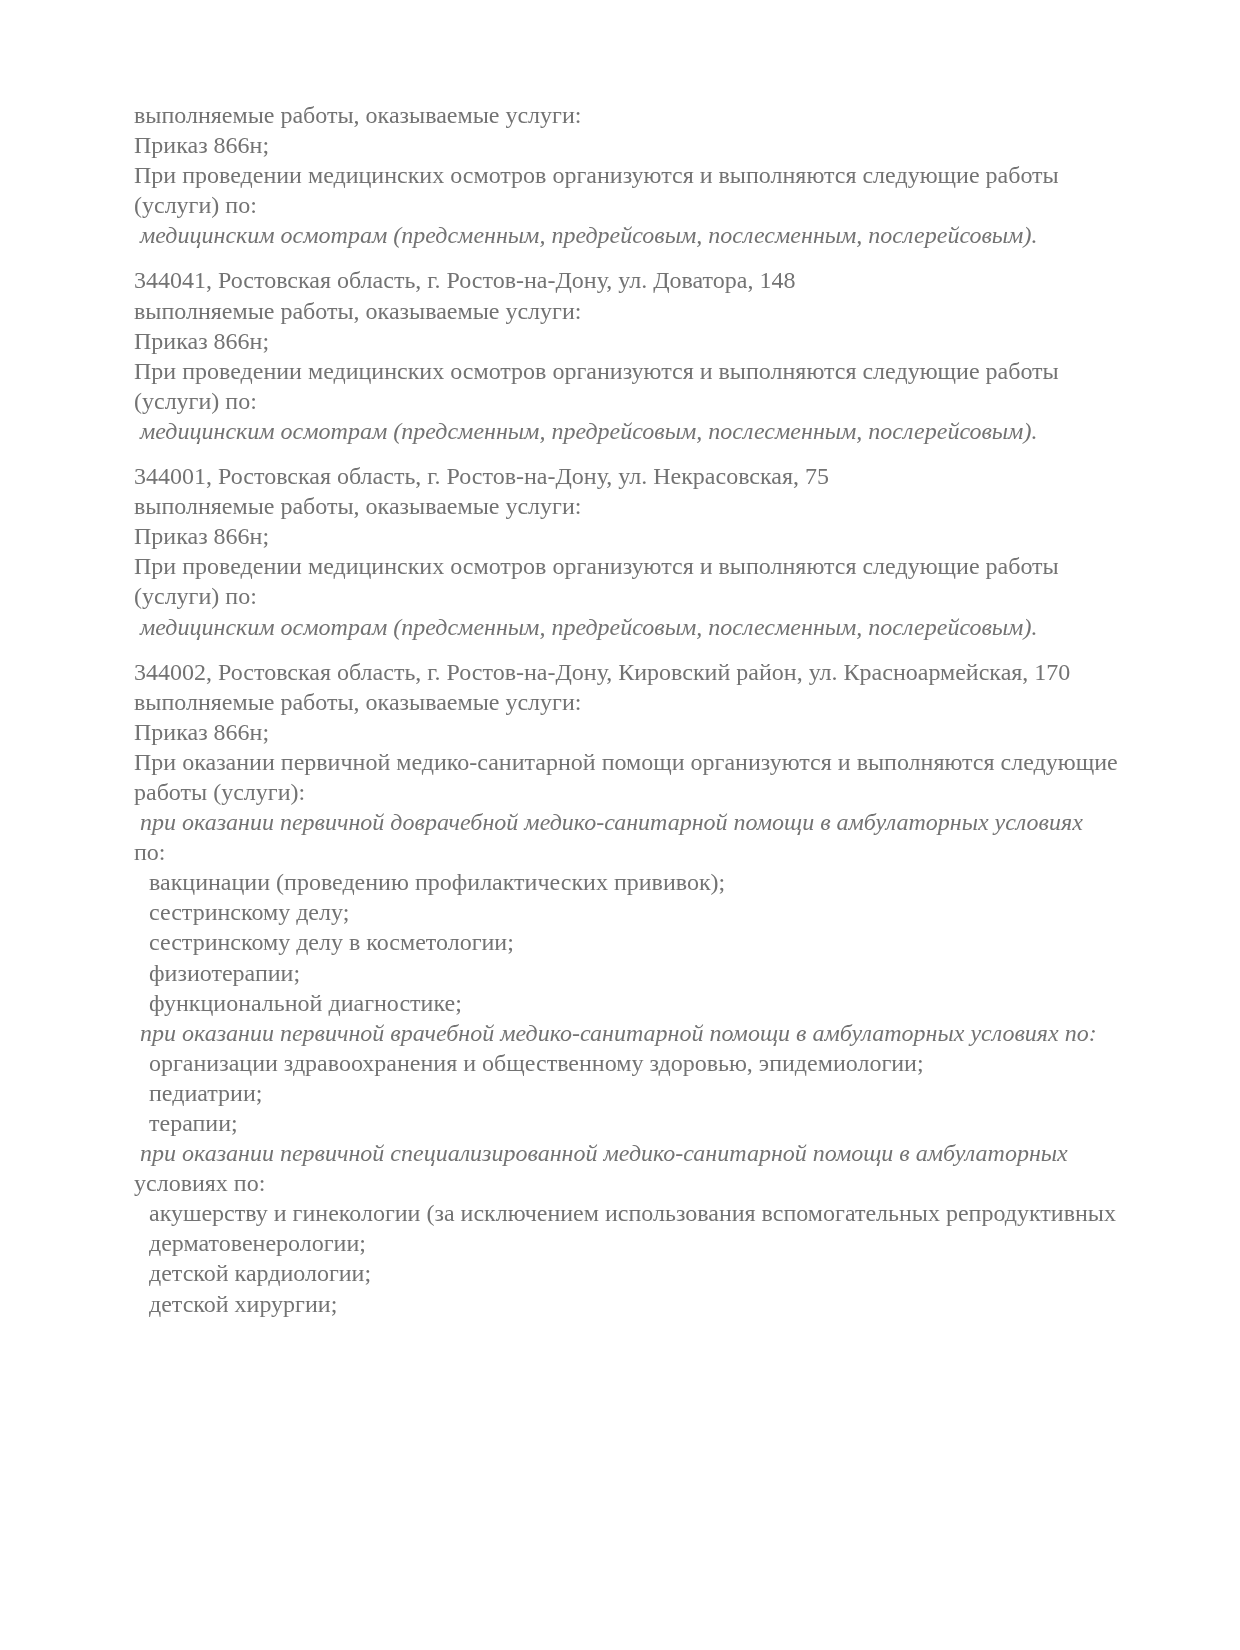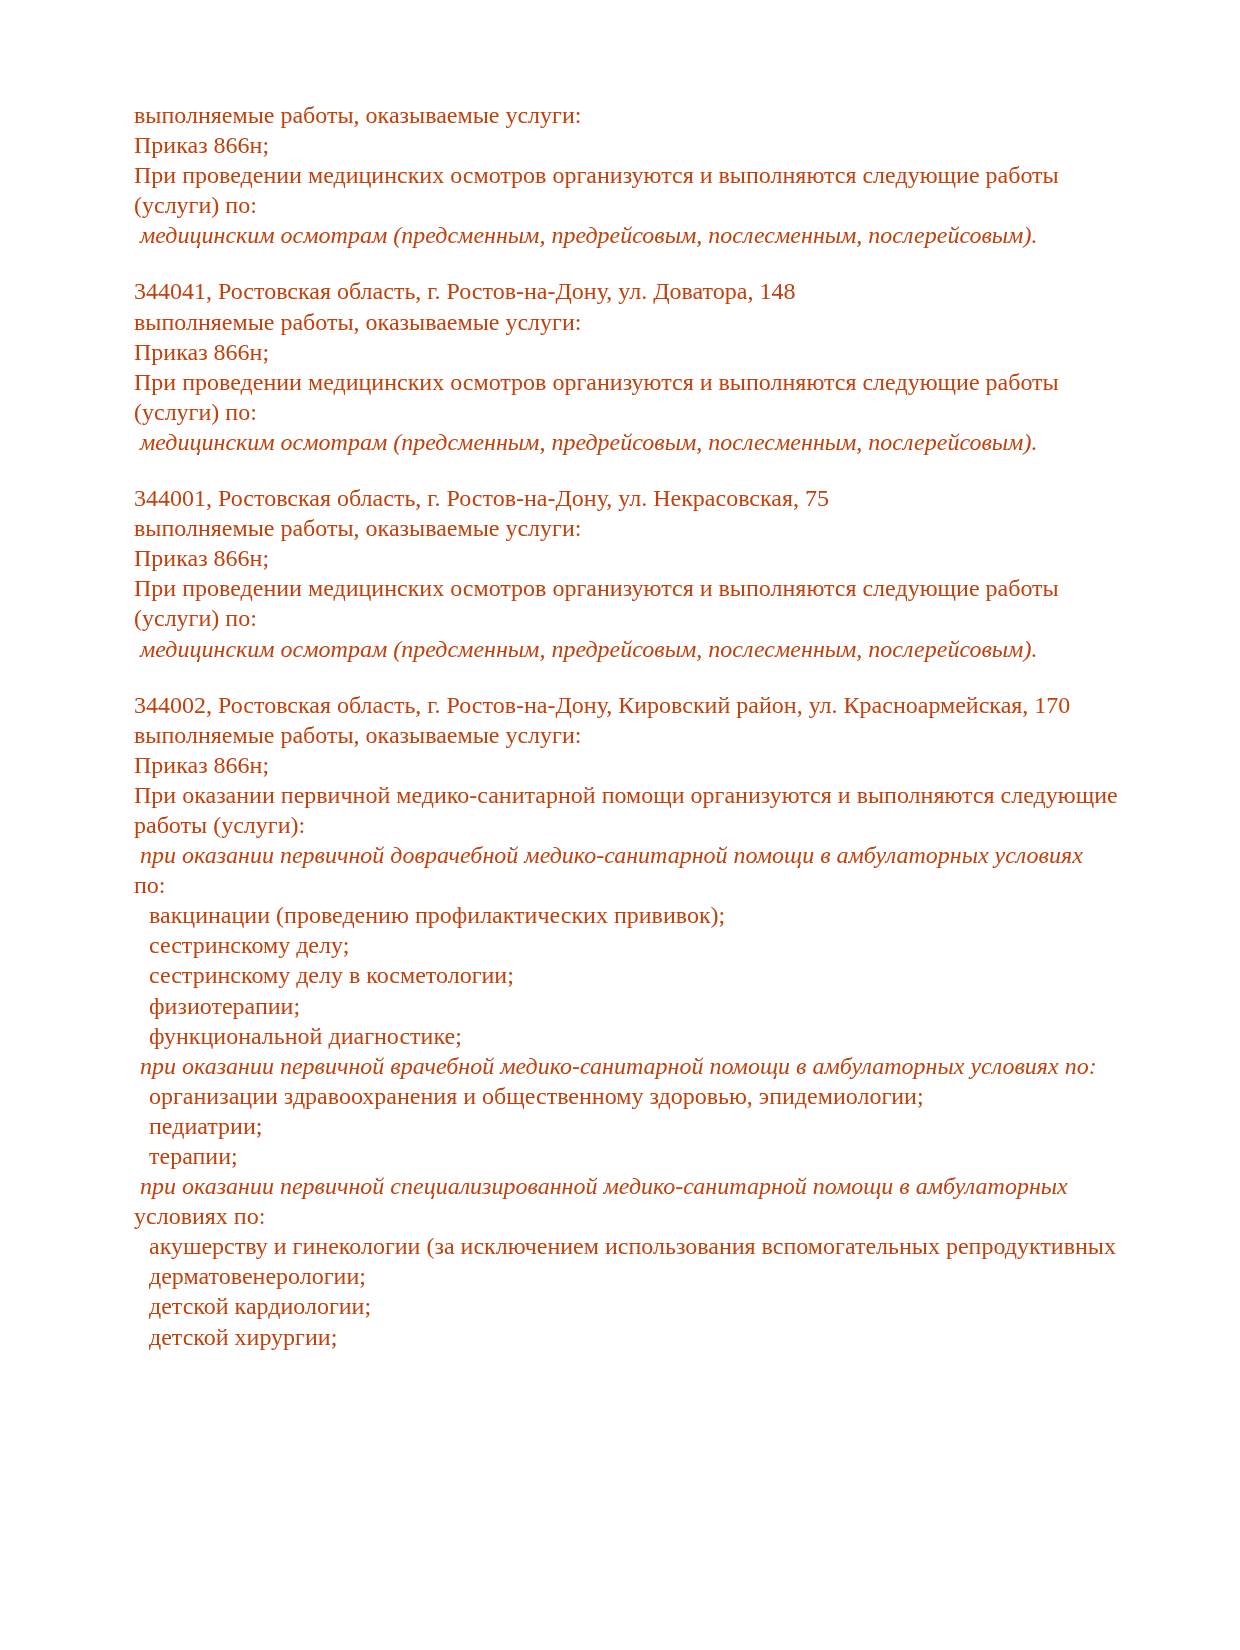--- a/index.html
+++ b/index.html
@@ -21,24 +21,24 @@
     background: #ffffff;
   }
   .doc {
     position: absolute;
     left: 134px;
     top: 100px;
     width: 1080px;
     font-size: 24px;
     line-height: 30.1px;
     font-weight: 400;
-    color: #c2410c;
+    color: #737373;
   }
   .block + .block {
-    margin-top: 26px; 
+    margin-top: 15px; 
   }
   .line {
     white-space: nowrap;
     height: 30.1px;
   }
   .indent-0 { padding-left: 0; }
   .indent-1 { padding-left: 6px; font-style: italic;  }  
   .indent-2 { padding-left: 15px; }  
 </style>
 </head>

